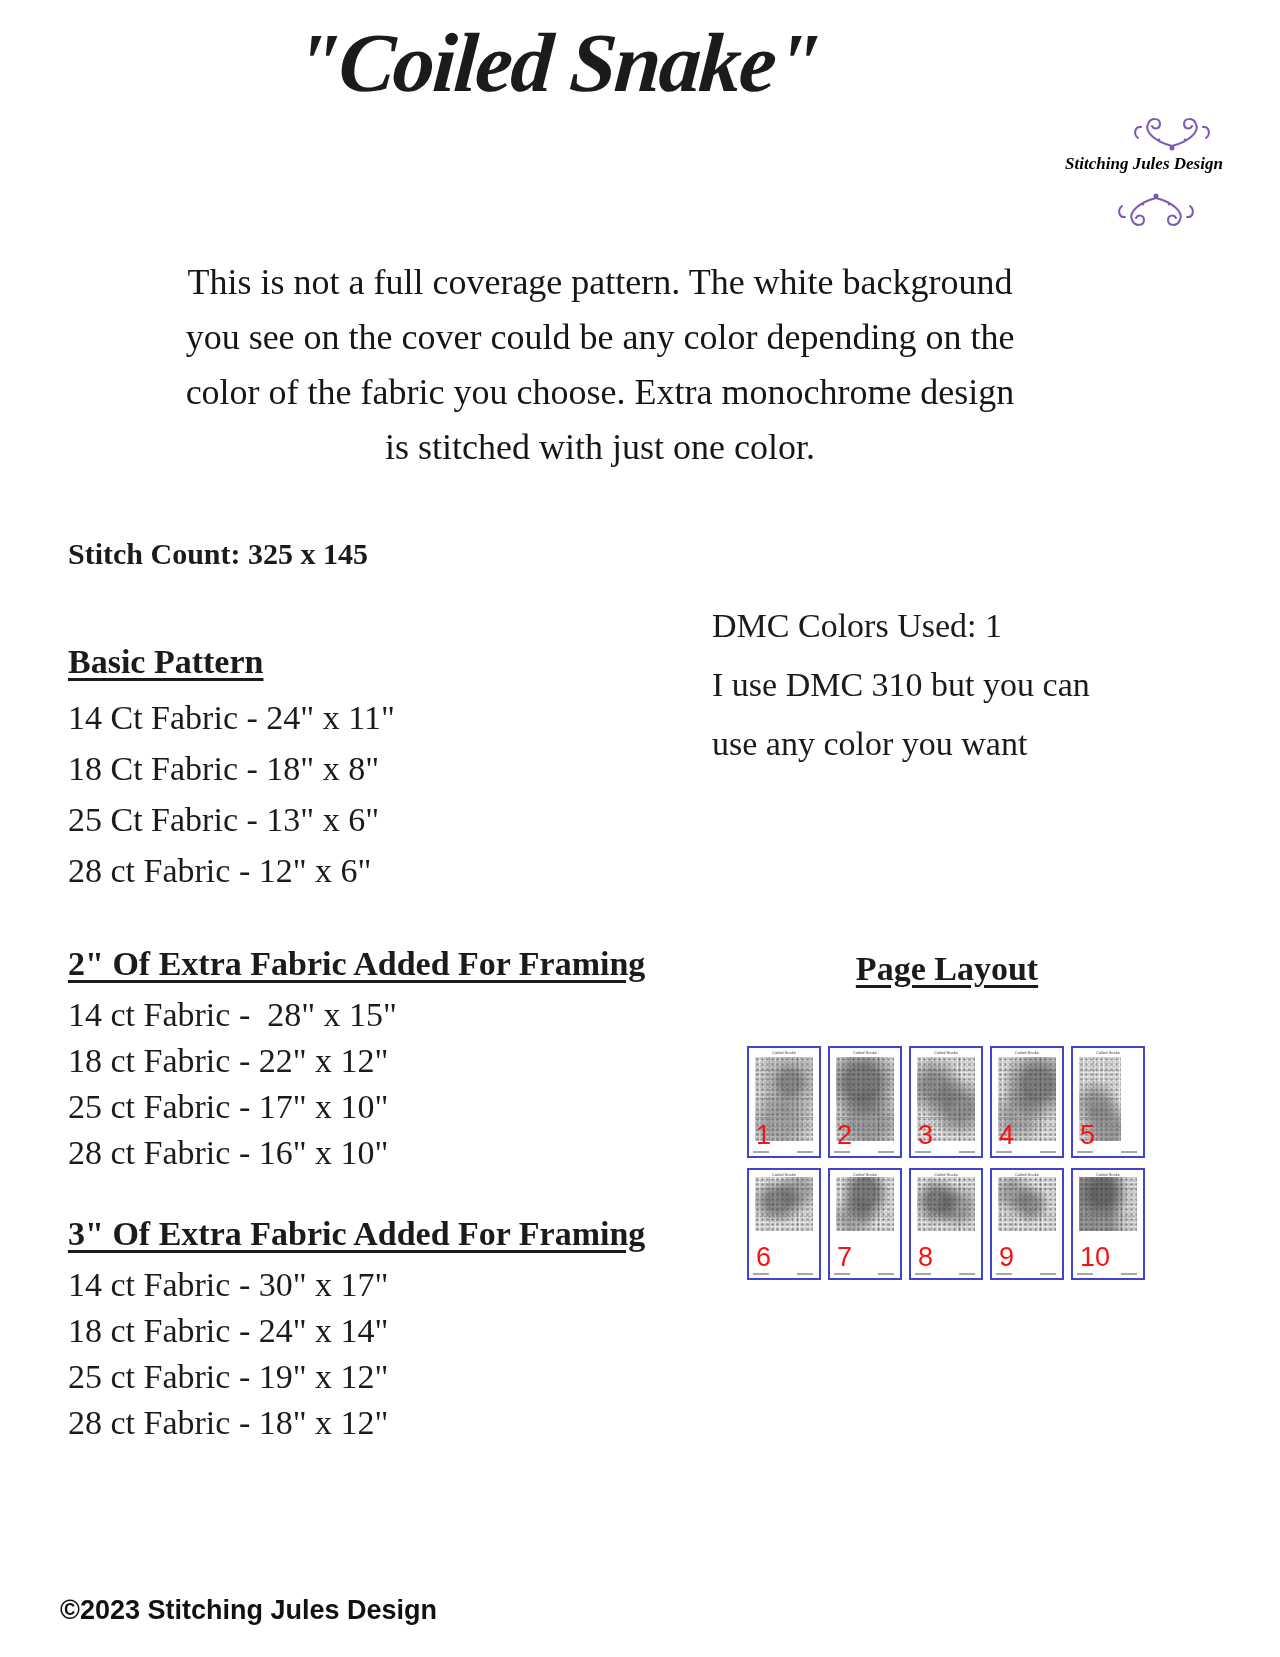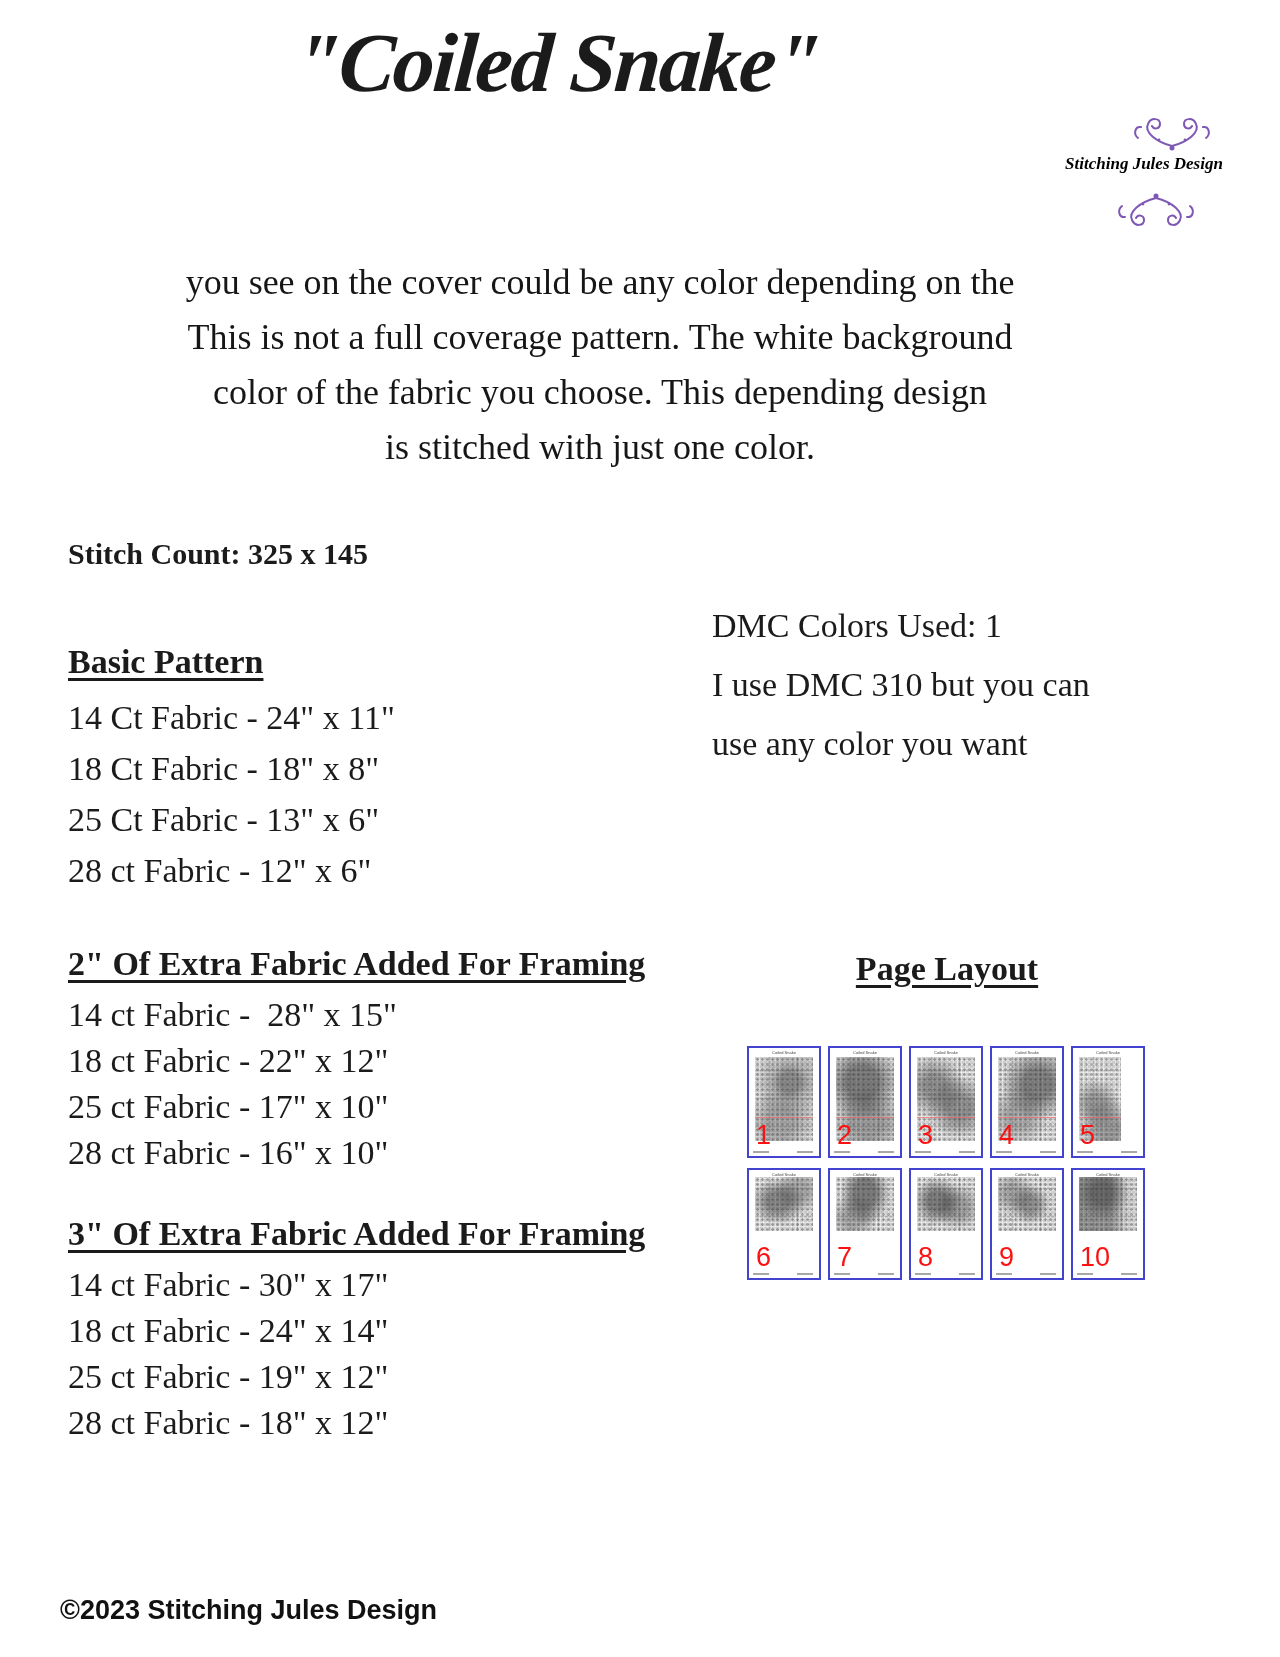--- a/index.html
+++ b/index.html
@@ -133,23 +133,23 @@
         <path d="M12 26 C7 22 9 14 15 15"></path>
         <path d="M80 26 C85 22 83 14 77 15"></path>
         <circle cx="46" cy="36" r="2.5" fill="#7e58b5" stroke="none"></circle>
         <circle cx="33" cy="28" r="1.4" fill="#7e58b5" stroke="none"></circle>
         <circle cx="59" cy="28" r="1.4" fill="#7e58b5" stroke="none"></circle>
       </g>
     </svg>
   </span>
 
   <div class="intro">
+    <div>This is not a full coverage pattern. The white background</div>
     <div>you see on the cover could be any color depending on the</div>
-    <div>This is not a full coverage pattern. The white background</div>
-    <div>color of the fabric you choose. This depending design</div>
+    <div>color of the fabric you choose. Extra monochrome design</div>
     <div>is stitched with just one color.</div>
   </div>
 
   <div class="stitch">Stitch Count: 325 x 145</div>
 
   <div class="section" id="sec-basic">
     <div class="sec-h">Basic Pattern</div>
     <div class="sec-items">
       <div class="sec-item">14 Ct Fabric - 24" x 11"</div>
       <div class="sec-item">18 Ct Fabric - 18" x 8"</div>

